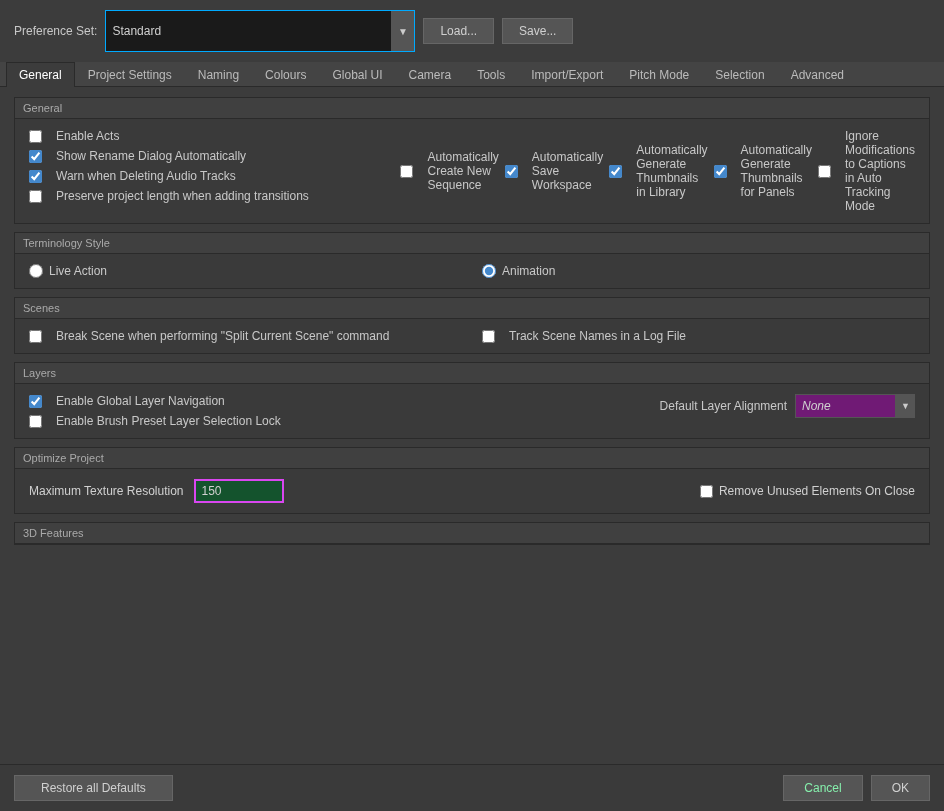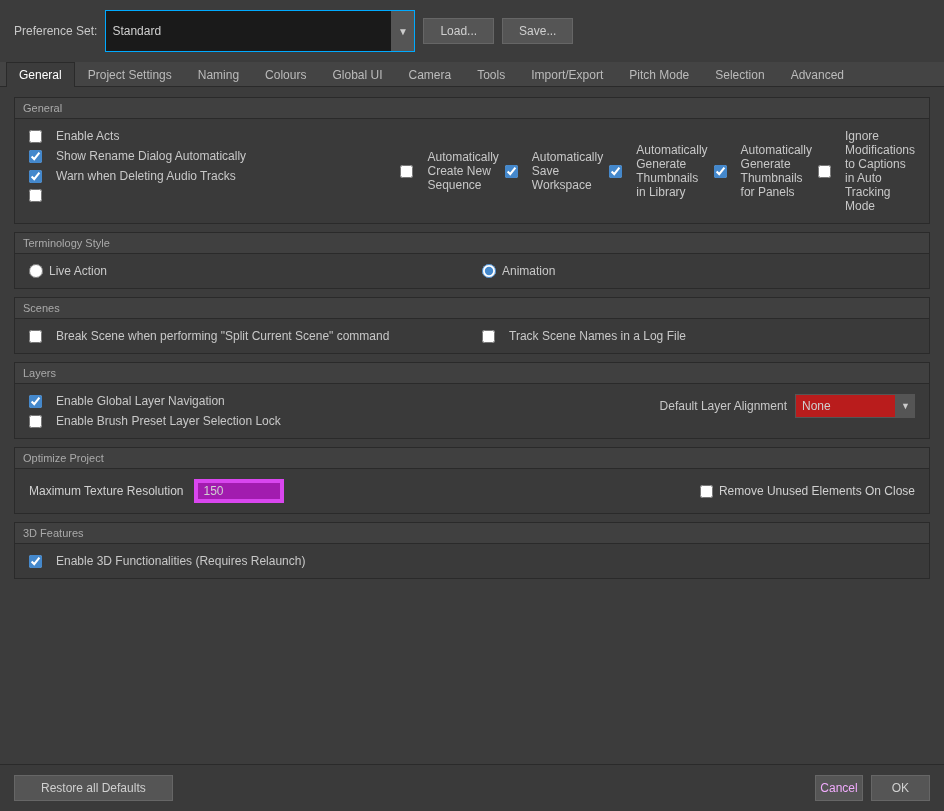--- a/index.html
+++ b/index.html
@@ -177,29 +177,30 @@
     }
     .alignment-label {
       color: #c8c8c8;
       font-size: 12px;
       white-space: nowrap;
     }
     .alignment-select-wrapper {
       position: relative;
     }
     .alignment-select {
-      background: #b91c1c;
+      background: #701a75;
       border: 1px solid #555;
       color: #d0d0d0;
       font-size: 12px;
       padding: 3px 22px 3px 6px;
       appearance: none;
       cursor: pointer;
       height: 24px;
       width: 120px;
+      font-style: italic;
     }
     .select-arrow-sm {
       position: absolute;
       right: 0;
       top: 0;
       width: 20px;
       height: 100%;
       background: #555;
       border-left: 1px solid #555;
       display: flex;
@@ -210,22 +211,22 @@
       font-size: 9px;
     }
 
     
     .optimize-row {
       display: flex;
       align-items: center;
       gap: 10px;
     }
     .texture-input {
-      background: #a21caf;
-      border: 4px solid #d946ef;
+      background: #14532d;
+      border: 2px solid #d946ef;
       color: #d0d0d0;
       font-size: 12px;
       padding: 3px 6px;
       height: 24px;
       width: 90px;
     }
     .remove-unused {
       margin-left: auto;
       display: flex;
       align-items: center;
@@ -249,23 +250,23 @@
       padding: 5px 26px;
       cursor: pointer;
     }
     .bottom-right {
       display: flex;
       gap: 8px;
     }
     .btn-cancel {
       background: #555;
       border: 1px solid #666;
-      color: #f0abfc;
-      font-size: 12px;
-      padding: 5px 4px;
+      color: #86efac;
+      font-size: 12px;
+      padding: 5px 20px;
       cursor: pointer;
     }
     .btn-ok {
       background: #555;
       border: 1px solid #666;
       color: #d0d0d0;
       font-size: 12px;
       padding: 5px 20px;
       cursor: pointer;
     }
@@ -322,20 +323,21 @@
             <div class="checkbox-item">
               <input type="checkbox" id="show-rename" checked="" style="">
               <label for="show-rename">Show Rename Dialog Automatically</label>
             </div>
             <div class="checkbox-item">
               <input type="checkbox" id="warn-deleting" checked="" style="">
               <label for="warn-deleting">Warn when Deleting Audio Tracks</label>
             </div>
             <div class="checkbox-item">
               <input type="checkbox" id="preserve-project" style="">
+              <label for="preserve-project">Preserve project length when adding transitions</label>
             </div>
           </div>
 
           <div style="display:flex;flex-direction:row;gap:6px;">
             <div class="checkbox-item">
               <input type="checkbox" id="auto-create-sequence" style="">
               <label for="auto-create-sequence">Automatically Create New Sequence</label>
             </div>
             <div class="checkbox-item">
               <input type="checkbox" id="auto-save-workspace" checked="" style="">
@@ -429,26 +431,20 @@
           <div class="remove-unused">
             <input type="checkbox" id="remove-unused" style="">
             <label for="remove-unused">Remove Unused Elements On Close</label>
           </div>
         </div>
       </div>
     </div>
 
     <div class="section">
       <div class="section-title">3D Features</div>
-      <div class="section-body">
-        <div class="checkbox-item">
-          <input type="checkbox" id="enable-3d" checked="" style="">
-          <label for="enable-3d">Enable 3D Functionalities (Requires Relaunch)</label>
-        </div>
-      </div>
     </div>
 
   </div>
 
   <div class="bottom-bar">
     <button class="btn-restore">Restore all Defaults</button>
     <div class="bottom-right">
       <button class="btn-cancel">Cancel</button>
       <button class="btn-ok">OK</button>
     </div>

